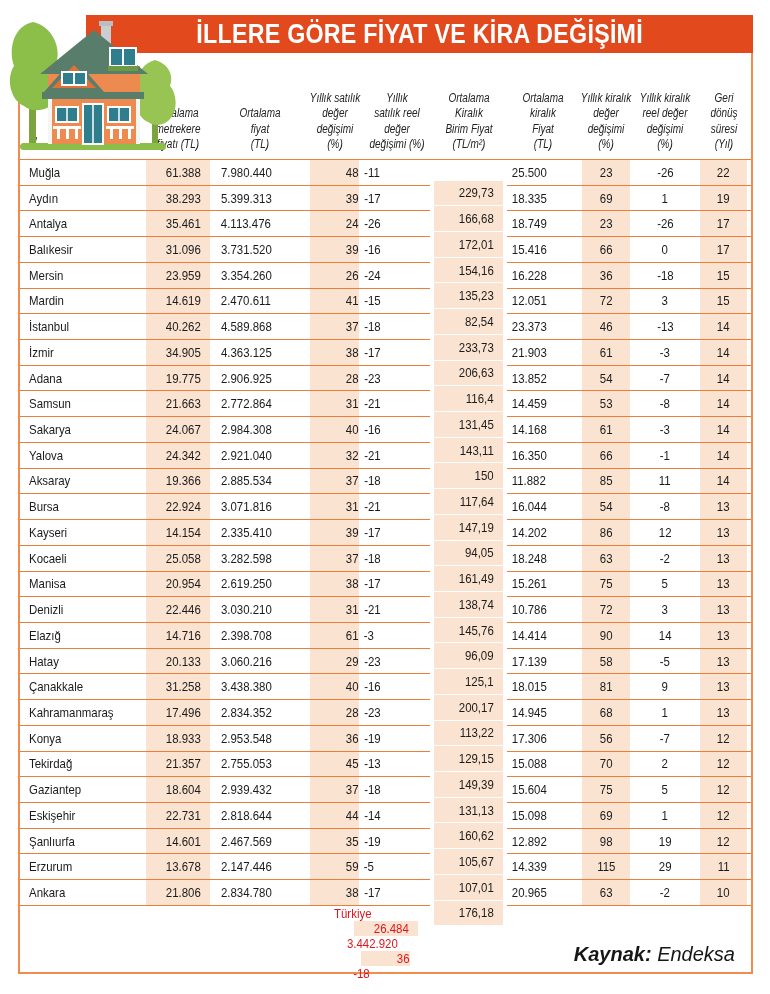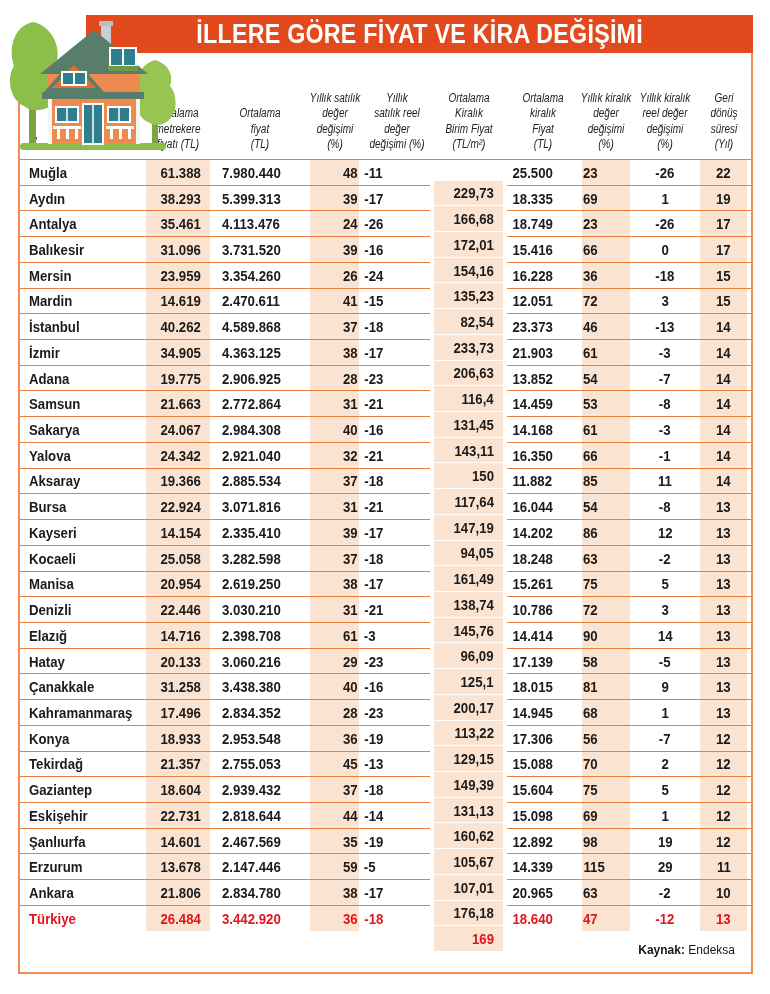--- a/index.html
+++ b/index.html
@@ -14,38 +14,38 @@
   .table-box{position:absolute;left:18px;top:53px;width:735px;height:921px;
              box-sizing:border-box;border:2px solid #F08C4E;border-top:none;background:#fff;z-index:0;}
 
   .header-row{position:relative;height:106px;}
   .hlabel{position:absolute;bottom:7px;width:92px;text-align:center;font-style:italic;
           font-size:12.5px;line-height:1.22;white-space:pre-line;color:#222;
           transform:scaleX(0.8);}
   .hlabel.il{width:auto;left:9px;text-align:left;font-size:15px;transform:none;}
 
   .row{display:flex;height:25.73px;box-sizing:border-box;border-top:1.5px solid #EB7E3A;
-       align-items:center;font-weight:700;font-size:15px;color:#1b1b1b;}
-  .row.total{color:#E0161D;}
+       align-items:center;font-weight:400;font-size:13px;color:#1b1b1b;}
+  .row.total{color:#E0161D;flex-direction:column;}
   .cell{height:100%;display:flex;align-items:center;box-sizing:border-box;}
   .cell span{display:inline-block;transform:scaleX(0.88);white-space:nowrap;}
   .c0{width:122px;padding-left:9px;}       .c0 span{transform-origin:0 50%;}
   .c1{width:72px;justify-content:flex-end;padding-right:9px;}
   .c2{width:92px;justify-content:flex-start;padding-right:12px;}
   .c3{width:57px;justify-content:flex-end;}
   .c4{width:67px;justify-content:flex-start;}
   .c5{width:77px;justify-content:flex-end;padding-right:9px;margin-top:41px;}
   .c6{width:71px;padding-right:10px;}
-  .c7{width:56px;justify-content:flex-start;}
+  .c7{width:56px;justify-content:center;}
   .c8{width:62px;justify-content:center;}
   .c9{width:55px;justify-content:center;}
   .c1 span,.c2 span,.c5 span,.c6 span{transform-origin:100% 50%;}
   .shade{background:#FAE3D0;border-left:4px solid #fff;border-right:4px solid #fff;}
 
-  .source{text-align:right;padding:12px 16px 0 0;font-size:12px;color:#161616;}
+  .source{text-align:right;padding:12px 16px 0 0;font-style:italic;font-size:20px;color:#161616;}
   .source .src-label{font-weight:700;}
 
   .house{position:absolute;left:6px;top:8px;width:170px;height:148px;z-index:3;}
 </style>
 </head>
 <body>
 
 <div class="banner">
   <span class="banner-title">İLLERE GÖRE FİYAT VE KİRA DEĞİŞİMİ</span>
 </div>

